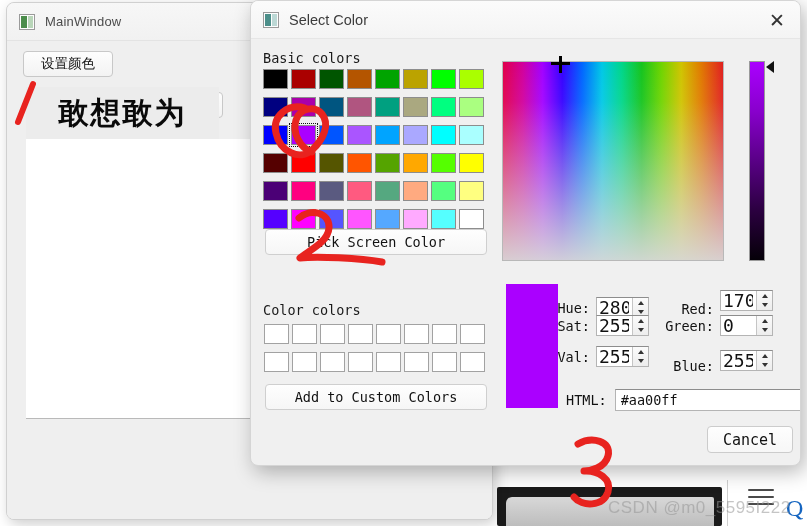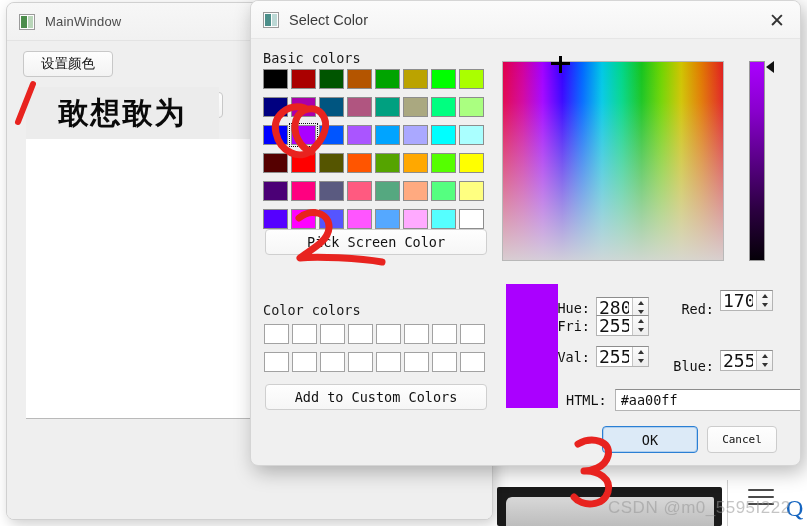--- a/index.html
+++ b/index.html
@@ -309,24 +309,24 @@
   
   .ok-btn{
     position:absolute; left:351px; top:387px; width:96px; height:27px;
     background:#dceaf7;
     border:1px solid #2a7fd4; border-radius:4px;
     font-family:"DejaVu Sans Mono", monospace; font-size:13.5px; color:#111;
     display:flex; align-items:center; justify-content:center; cursor:default;
     box-shadow: 0 0 0 1px rgba(42,127,212,0.25) inset;
   }
   .cancel-btn{
-    position:absolute; left:456px; top:387px; width:70px; height:27px;
+    position:absolute; left:456px; top:387px; width:86px; height:27px;
     background: linear-gradient(180deg,#fefefe,#f7f7f7);
     border:1px solid #cccccc; border-radius:4px;
-    font-family:"DejaVu Sans Mono", monospace; font-size:11px; color:#111;
+    font-family:"DejaVu Sans Mono", monospace; font-size:15px; color:#111;
     display:flex; align-items:center; justify-content:center; cursor:default;
   }
   #annot-svg{ position:absolute; left:0; top:0; width:807px; height:526px; pointer-events:none; }
 
   
   .watermark{
     position:absolute; left:608px; top:498px;
     font-family:"Liberation Sans", sans-serif;
     font-size:17px; color:rgba(150,150,150,0.55);
     letter-spacing:0.5px; white-space:nowrap;
@@ -459,21 +459,21 @@
         <div class="spin">
           <input type="text" value="280" style="">
           <div class="spin-btns">
             <div class="spin-up"></div>
             <div class="spin-down"></div>
           </div>
         </div>
       </div>
 
       <div class="field-row" style="left:295px; top:276px;">
-        <div class="field-label" style="width:44px;">Fri:</div>
+        <div class="field-label" style="width:44px;">Sat:</div>
         <div class="spin">
           <input type="text" value="255" style="">
           <div class="spin-btns">
             <div class="spin-up"></div>
             <div class="spin-down"></div>
           </div>
         </div>
       </div>
 
       <div class="field-row" style="left:295px; top:307px;">
@@ -491,38 +491,47 @@
         <div class="field-label" style="width:58px;margin-top:17px;">Red:</div>
         <div class="spin">
           <input type="text" value="170" style="">
           <div class="spin-btns">
             <div class="spin-up"></div>
             <div class="spin-down"></div>
           </div>
         </div>
       </div>
 
+      <div class="field-row" style="left:405px; top:276px;">
+        <div class="field-label" style="width:58px;">Green:</div>
+        <div class="spin">
+          <input type="text" value="0" style="">
+          <div class="spin-btns">
+            <div class="spin-up"></div>
+            <div class="spin-down"></div>
+          </div>
+        </div>
+      </div>
 
       <div class="field-row" style="left:405px; top:307px;">
         <div class="field-label" style="width:58px;margin-top:12px;">Blue:</div>
         <div class="spin">
           <input type="text" value="255" style="">
           <div class="spin-btns">
             <div class="spin-up"></div>
             <div class="spin-down"></div>
           </div>
         </div>
       </div>
 
       <div class="html-row">
         <div class="html-label">HTML:</div>
         <input class="html-input" type="text" value="#aa00ff" style="">
       </div>
 
-      <div class="ok-btn">OK</div>
       <div class="cancel-btn">Cancel</div>
     </div>
   </div>
 
   <svg id="annot-svg" viewBox="0 0 807 526">
 
     <path d="M 33 84 L 18 122" stroke="#e8231f" stroke-width="6" fill="none" stroke-linecap="round"></path>
 
     <path d="M 305 108 C 288 103, 272 116, 276 133 C 280 152, 300 161, 312 150
              C 324 139, 330 124, 322 114 C 315 105, 300 108, 296 120

